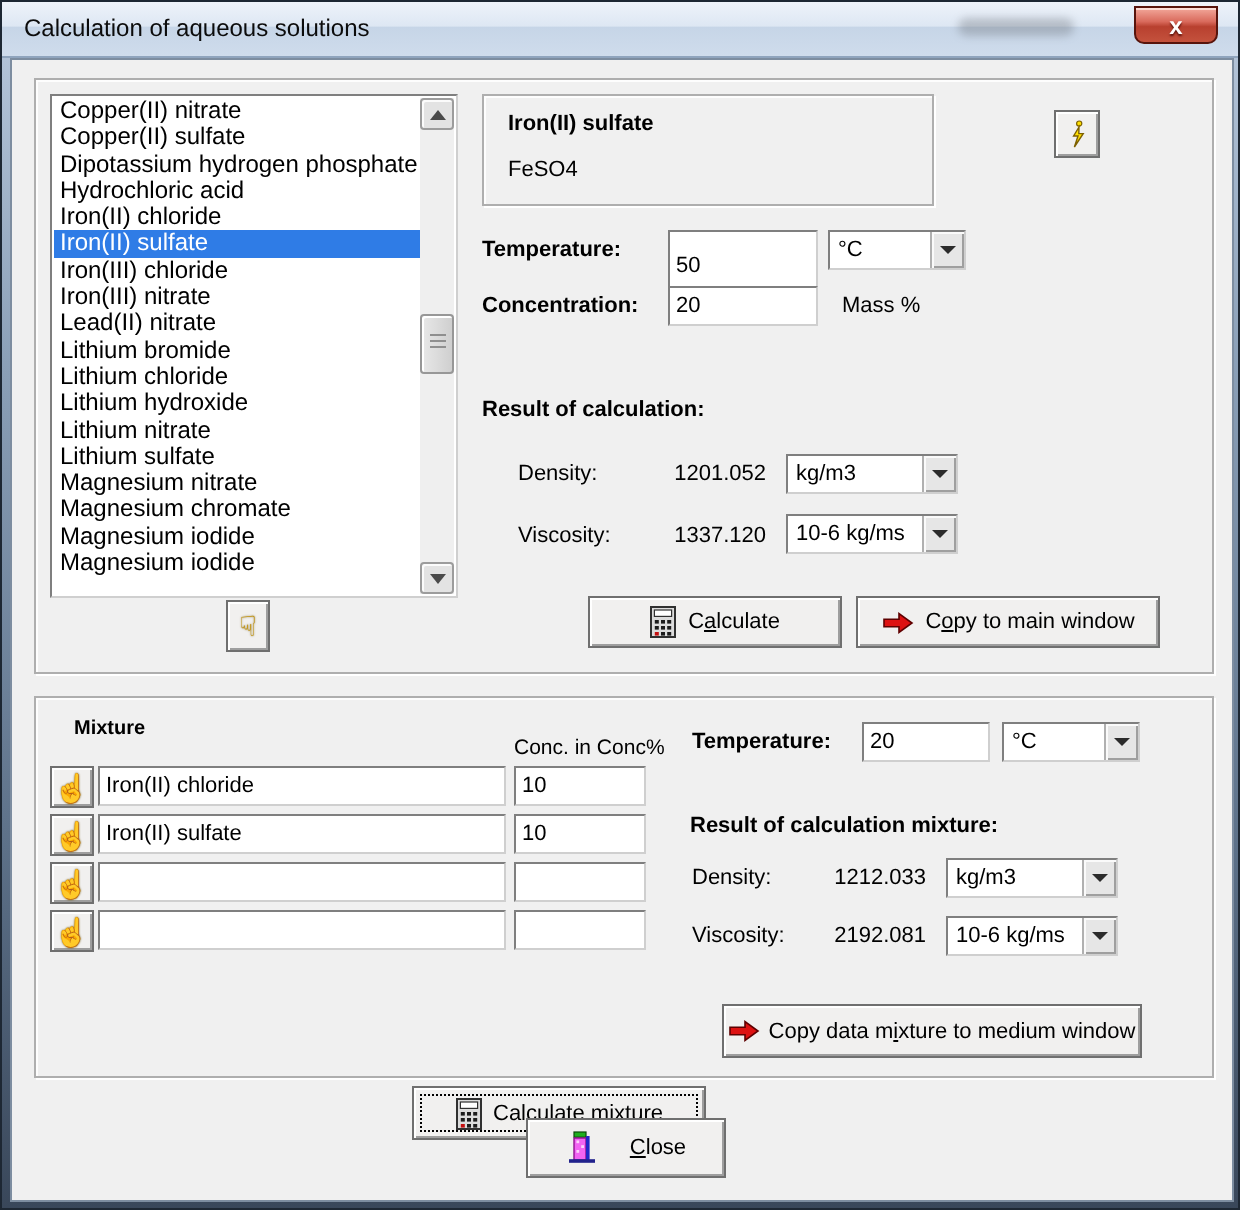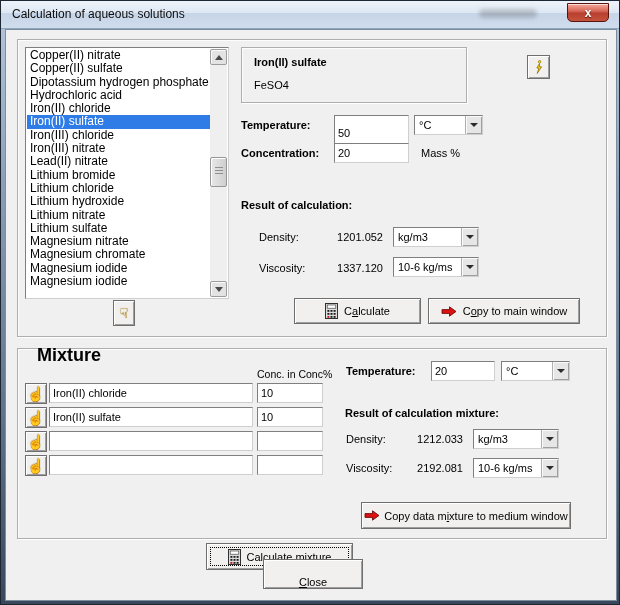--- a/index.html
+++ b/index.html
@@ -230,21 +230,21 @@
 
   <div class="abs btn" style="left:427px; top:297px; width:152px; height:26px;">
     <svg width="16" height="11" viewBox="0 0 16 11">
       <path d="M1 3.6 h7.5 v-2.8 l6.5 4.7 -6.5 4.7 v-2.8 h-7.5 z" fill="#dd1111" stroke="#5e0000" stroke-width="0.8"></path>
     </svg>
     <span><span>C</span><span class="u">o</span><span>py to main window</span></span>
   </div>
 
   <div class="abs etched" style="left:16px; top:347px; width:590px; height:191px;"></div>
 
-  <div class="abs lbl bold" style="left:36px; top:344px; font-size:18px;">Mixture</div>
+  <div class="abs lbl bold" style="left:36px; top:358px; font-size:10px;">Mixture</div>
   <div class="abs lbl" style="left:256px; top:367px; font-size:10.5px;">Conc. in Conc%</div>
 
   <div class="abs toolbtn" style="left:24px; top:382px; width:22px; height:21px;">
       <span class="hand">☝</span>
     </div>
   <input class="abs field" style="left: 48px; top: 382px; width: 204px; height: 20px;" value="Iron(II) chloride">
   <input class="abs field" style="left: 256px; top: 382px; width: 66px; height: 20px;" value="10">
 
   <div class="abs toolbtn" style="left:24px; top:406px; width:22px; height:21px;">
       <span class="hand">☝</span>
@@ -312,21 +312,21 @@
     <span><span>Calculate </span><span class="u">m</span><span>ixture</span></span>
   </div>
 
   <div class="abs btn" style="left:360px; top:501px; width:210px; height:27px; gap:4px;">
     <svg width="16" height="11" viewBox="0 0 16 11">
       <path d="M1 3.6 h7.5 v-2.8 l6.5 4.7 -6.5 4.7 v-2.8 h-7.5 z" fill="#dd1111" stroke="#5e0000" stroke-width="0.8"></path>
     </svg>
     <span><span>Copy data m</span><span class="u">i</span><span>xture to medium window</span></span>
   </div>
 
-  <div class="abs btn" style="left:262px; top:558px; width:100px; height:30px; gap:16px;flex-direction:column;">
+  <div class="abs btn" style="left:262px; top:558px; width:100px; height:30px; gap:16px;">
     <svg width="16" height="18" viewBox="0 0 16 18">
       <rect x="4" y="1" width="6" height="2.6" fill="#1fae1f" stroke="#0a4d0a" stroke-width="0.6"></rect>
       <rect x="4" y="4" width="6" height="11" fill="#f263f2" stroke="#8f118f" stroke-width="0.7"></rect>
       <rect x="5.2" y="5.2" width="1.4" height="1.4" fill="#ffffff" opacity="0.7"></rect>
       <rect x="7.6" y="7.6" width="1.4" height="1.4" fill="#ffffff" opacity="0.7"></rect>
       <rect x="5.2" y="10" width="1.4" height="1.4" fill="#ffffff" opacity="0.7"></rect>
       <rect x="10" y="3" width="1.8" height="12.5" fill="#2525c8"></rect>
       <path d="M1.5 15.5 h13" stroke="#22228c" stroke-width="1.8"></path>
     </svg>
     <span><span></span><span class="u">C</span><span>lose</span></span>

